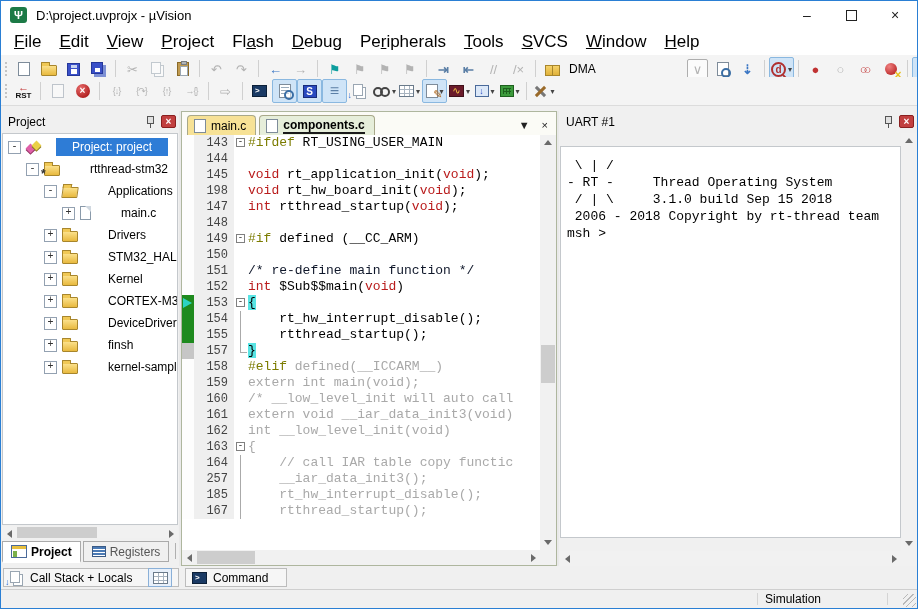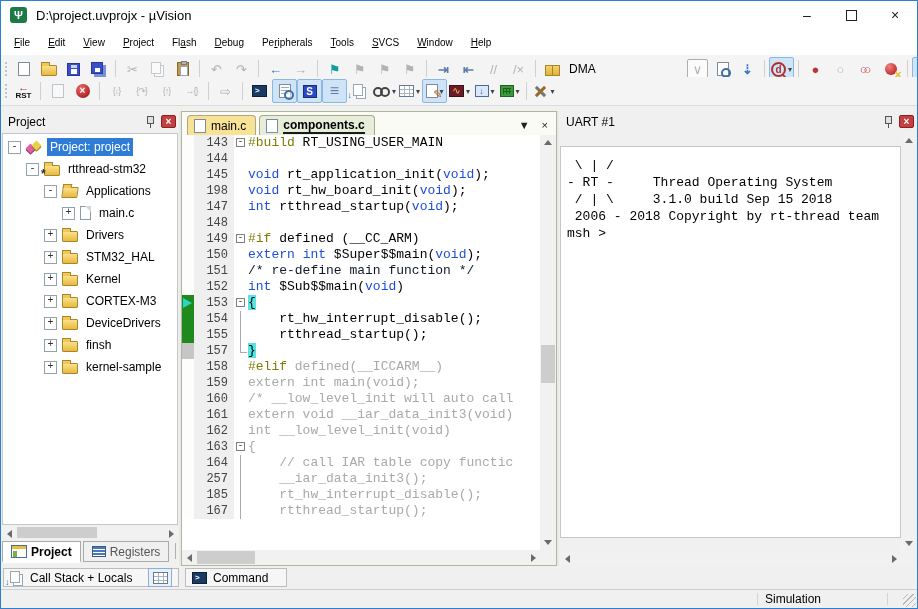--- a/index.html
+++ b/index.html
@@ -11,21 +11,21 @@
   .titlebar{position:absolute;left:0;top:0;right:0;height:28px;background:#fff;display:flex;align-items:center}
   .appicon{width:17px;height:16px;margin:0 9px;background:#1c7a46;border-radius:3px;color:#fff;
            font-size:11px;line-height:16px;text-align:center;font-weight:bold}
   .title{font-size:13px}
   .wbtns{margin-left:auto;display:flex;height:100%}
   .wbtn{width:44px;height:100%;display:flex;align-items:center;justify-content:center;font-size:14px;color:#222}
   .wbtn .sq{width:9px;height:9px;border:1px solid #222}
 
   
   .menubar{position:absolute;left:0;top:28px;right:0;height:26px;background:#fff;display:flex;align-items:center;padding-left:4px}
-  .menu-item{font-size:10px;padding:4px 9px;white-space:nowrap}
+  .menu-item{font-size:17px;padding:4px 9px;white-space:nowrap}
 
   
   .tbar{position:absolute;left:0;right:0;height:28px;background:#f4f4f4;display:flex;align-items:center;
         padding-left:10px;border-bottom:1px solid #dcdcdc;overflow:hidden}
   .tbar::before{content:"";position:absolute;left:4px;top:7px;bottom:7px;border-left:2px dotted #c4c4c4}
   #toolbar-main{top:54px}
   #toolbar-debug{top:76px}
   .tbtn{min-width:23px;height:22px;display:flex;align-items:center;justify-content:center;font-size:13px;
         color:#333;position:relative;border:1px solid transparent;border-radius:2px;flex:0 0 auto}
   .tbtn.on{background:#cfe4f7;border-color:#8ab8e0}
@@ -120,21 +120,21 @@
 
   
   .main{position:absolute;left:0;right:0;top:110px;bottom:42px;background:#e9e9e9}
 
   
   .panel-left{position:absolute;left:0;top:0;width:178px;height:100%;background:#f0f0f0}
   .phdr{height:21px;display:flex;align-items:center;font-size:12px;padding:0 3px 0 7px;gap:6px}
   .phdr .spacer{margin-left:auto}
   .tree{position:absolute;left:1px;top:22px;right:1px;bottom:41px;background:#fff;border:1px solid #c4c8cc;overflow:hidden;padding-top:2px}
   .trow{height:22px;display:flex;align-items:center;font-size:12px;white-space:nowrap}
-  .trow .lbl{margin-left:5px;padding:2px 3px}
+  .trow .lbl{margin-left:14px;padding:2px 16px}
   .trow.sel .lbl{background:#2e7cd6;color:#fff}
   .exp{width:11px;height:11px;border:1px solid #93a1b1;background:#fff;font-size:10px;line-height:9px;text-align:center;color:#333;margin-right:5px;flex:0 0 auto;font-family:"Liberation Mono",monospace}
 
   
   .sbar{position:absolute;background:#f1f1f1}
   .sb-btn{position:absolute;display:flex;align-items:center;justify-content:center;background:#f1f1f1}
   .tri-up{width:0;height:0;border-left:4px solid transparent;border-right:4px solid transparent;border-bottom:5px solid #6a6a6a}
   .tri-down{width:0;height:0;border-left:4px solid transparent;border-right:4px solid transparent;border-top:5px solid #6a6a6a}
   .tri-left{width:0;height:0;border-top:4px solid transparent;border-bottom:4px solid transparent;border-right:5px solid #6a6a6a}
   .tri-right{width:0;height:0;border-top:4px solid transparent;border-bottom:4px solid transparent;border-left:5px solid #6a6a6a}
@@ -158,21 +158,21 @@
   .cmargin{width:12px;flex:0 0 auto;position:relative;background:#fdfdfd}
   .cmargin.mg{background:#1e8a1e}
   .cmargin.mgr{background:#c6c6c6}
   .arr{position:absolute;left:1px;top:3px;width:0;height:0;border-left:9px solid #2cd4c4;border-top:5px solid transparent;border-bottom:5px solid transparent}
   .lnum{width:34px;flex:0 0 auto;text-align:right;padding-right:6px;background:#efefef;color:#444;font-size:12px;box-sizing:content-box}
   .fold{width:14px;flex:0 0 auto;position:relative;background:#fff}
   .fbox{position:absolute;left:2px;top:3px;width:9px;height:9px;border:1px solid #808080;background:#fff;font-size:9px;line-height:7px;text-align:center;color:#222;box-sizing:border-box}
   .fline{position:absolute;left:6px;top:0;bottom:0;border-left:1px solid #aaa}
   .fend{position:absolute;left:6px;top:0;width:6px;height:9px;border-left:1px solid #aaa;border-bottom:1px solid #aaa}
   .codetext{flex:1;overflow:hidden}
-  .s-pp{color:#7c7c00}.s-k{color:#1d4ed8}.s-c{color:#0f172a}.s-p{color:#000}.s-g{color:#a9a9a9}
+  .s-pp{color:#7c7c00}.s-k{color:#b91c1c}.s-c{color:#0f172a}.s-p{color:#000}.s-g{color:#a9a9a9}
   .s-hb{background:#58e4e4;color:#000}
 
   
   .uart{position:absolute;left:558px;top:0;right:0;height:100%;background:#f0f0f0}
   .ucontent{position:absolute;left:1px;top:22px;right:16px;bottom:15px;background:#fff;border:1px solid #c4c8cc;
             font-family:"Liberation Mono",monospace;font-size:13px;line-height:17px;white-space:pre;padding:10px 0 0 6px;overflow:hidden}
 
   
   .dockrow{position:absolute;left:0;right:0;bottom:18px;height:24px;background:#f0f0f0}
   .dtab{position:absolute;top:2px;height:19px;display:flex;align-items:center;gap:6px;font-size:12px;
@@ -491,28 +491,28 @@
         <span class="etab active">
           <span class="ic ic-page"></span>
           <span class="elbl">components.c</span>
         </span>
         <span class="right">
           <span>▼</span>
           <span>×</span>
         </span>
       </div>
     <div class="codewrap" id="code">
-        <div class="cl"><span class="cmargin"></span><span class="lnum">143</span><span class="fold"><span class="fbox">-</span></span><span class="codetext"><span class="s-pp">#build</span><span class="s-p"> RT_USING_USER_MAIN</span></span></div>
+        <div class="cl"><span class="cmargin"></span><span class="lnum">143</span><span class="fold"><span class="fbox">-</span></span><span class="codetext"><span class="s-pp">#ifdef</span><span class="s-p"> RT_USING_USER_MAIN</span></span></div>
         <div class="cl"><span class="cmargin"></span><span class="lnum">144</span><span class="fold"></span><span class="codetext"></span></div>
         <div class="cl"><span class="cmargin"></span><span class="lnum">145</span><span class="fold"></span><span class="codetext"><span class="s-k">void</span><span class="s-p"> rt_application_init(</span><span class="s-k">void</span><span class="s-p">);</span></span></div>
         <div class="cl"><span class="cmargin"></span><span class="lnum">198</span><span class="fold"></span><span class="codetext"><span class="s-k">void</span><span class="s-p"> rt_hw_board_init(</span><span class="s-k">void</span><span class="s-p">);</span></span></div>
         <div class="cl"><span class="cmargin"></span><span class="lnum">147</span><span class="fold"></span><span class="codetext"><span class="s-k">int</span><span class="s-p"> rtthread_startup(</span><span class="s-k">void</span><span class="s-p">);</span></span></div>
         <div class="cl"><span class="cmargin"></span><span class="lnum">148</span><span class="fold"></span><span class="codetext"></span></div>
         <div class="cl"><span class="cmargin"></span><span class="lnum">149</span><span class="fold"><span class="fbox">-</span></span><span class="codetext"><span class="s-pp">#if</span><span class="s-p"> defined (__CC_ARM)</span></span></div>
-        <div class="cl"><span class="cmargin"></span><span class="lnum">150</span><span class="fold"></span><span class="codetext"><span class="s-k">extern</span><span class="s-p"> </span><span class="s-k">int</span><span class="s-p"> $Super$$main(</span><span class="s-k">void</span><span class="s-p">);</span></span></div>
+        <div class="cl"><span class="cmargin"></span><span class="lnum">150</span><span class="fold"></span></div>
         <div class="cl"><span class="cmargin"></span><span class="lnum">151</span><span class="fold"></span><span class="codetext"><span class="s-c">/* re-define main function */</span></span></div>
         <div class="cl"><span class="cmargin"></span><span class="lnum">152</span><span class="fold"></span><span class="codetext"><span class="s-k">int</span><span class="s-p"> $Sub$$main(</span><span class="s-k">void</span><span class="s-p">)</span></span></div>
         <div class="cl"><span class="cmargin mg"><span class="arr"></span></span><span class="lnum">153</span><span class="fold"><span class="fbox">-</span></span><span class="codetext"><span class="s-hb">{</span></span></div>
         <div class="cl"><span class="cmargin mg"></span><span class="lnum">154</span><span class="fold"><span class="fline"></span></span><span class="codetext"><span class="s-p">    rt_hw_interrupt_disable();</span></span></div>
         <div class="cl"><span class="cmargin mg"></span><span class="lnum">155</span><span class="fold"><span class="fline"></span></span><span class="codetext"><span class="s-p">    rtthread_startup();</span></span></div>
         <div class="cl"><span class="cmargin mgr"></span><span class="lnum">157</span><span class="fold"><span class="fend"></span></span><span class="codetext"><span class="s-hb">}</span></span></div>
         <div class="cl"><span class="cmargin"></span><span class="lnum">158</span><span class="fold"></span><span class="codetext"><span class="s-pp">#elif</span><span class="s-g"> defined(__ICCARM__)</span></span></div>
         <div class="cl"><span class="cmargin"></span><span class="lnum">159</span><span class="fold"></span><span class="codetext"><span class="s-g">extern int main(void);</span></span></div>
         <div class="cl"><span class="cmargin"></span><span class="lnum">160</span><span class="fold"></span><span class="codetext"><span class="s-g">/* __low_level_init will auto call</span></span></div>
         <div class="cl"><span class="cmargin"></span><span class="lnum">161</span><span class="fold"></span><span class="codetext"><span class="s-g">extern void __iar_data_init3(void)</span></span></div>

